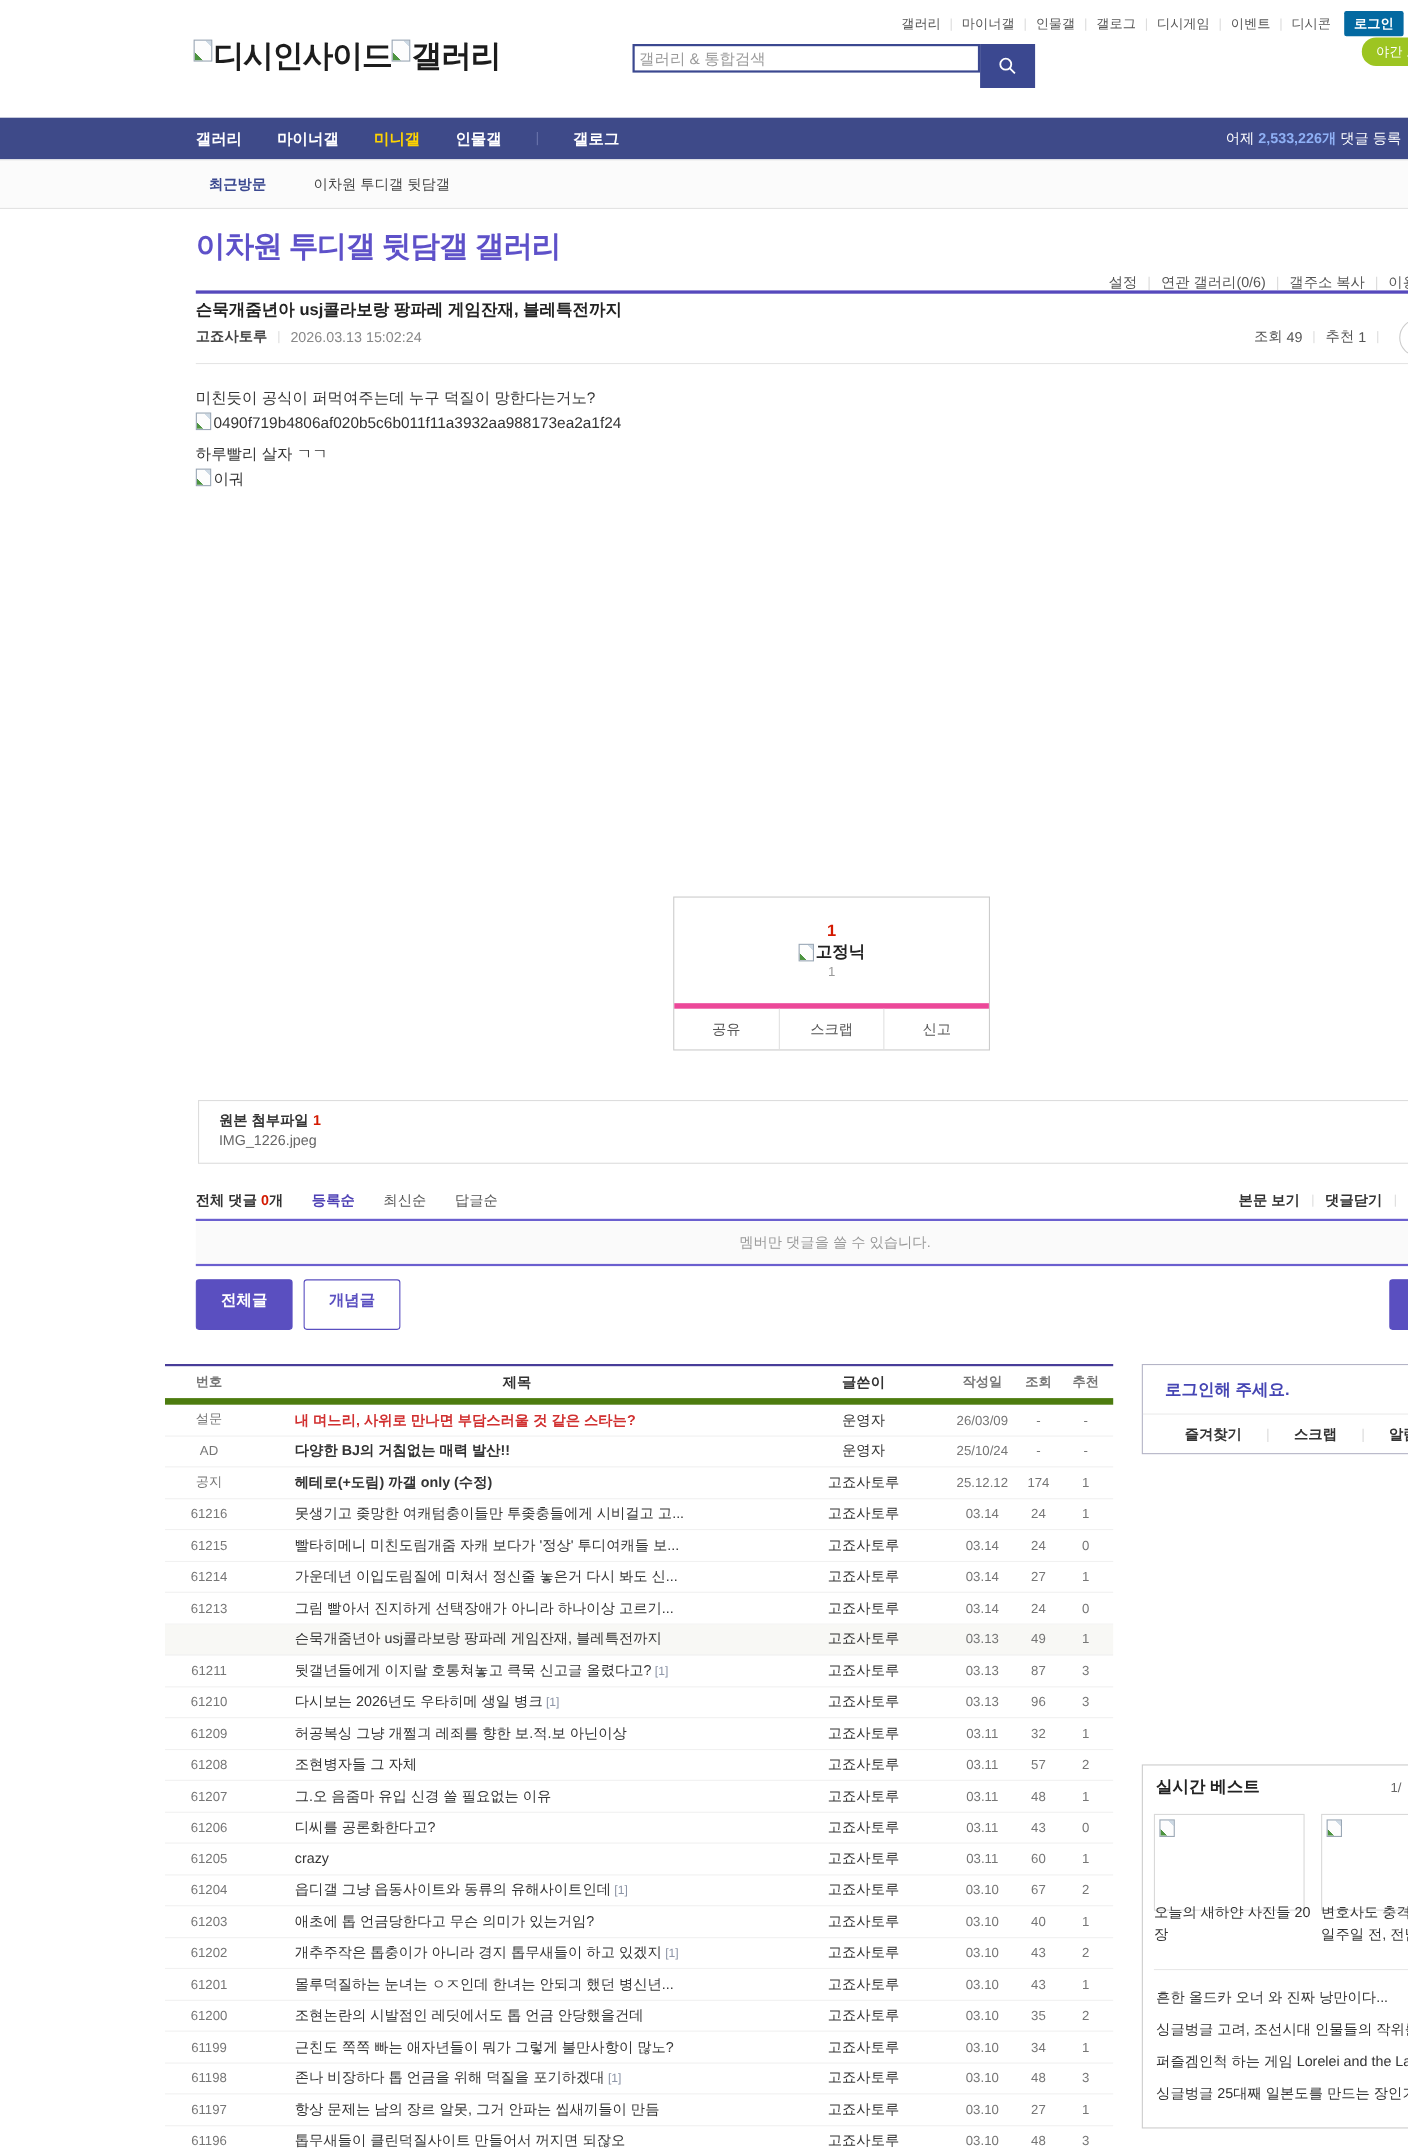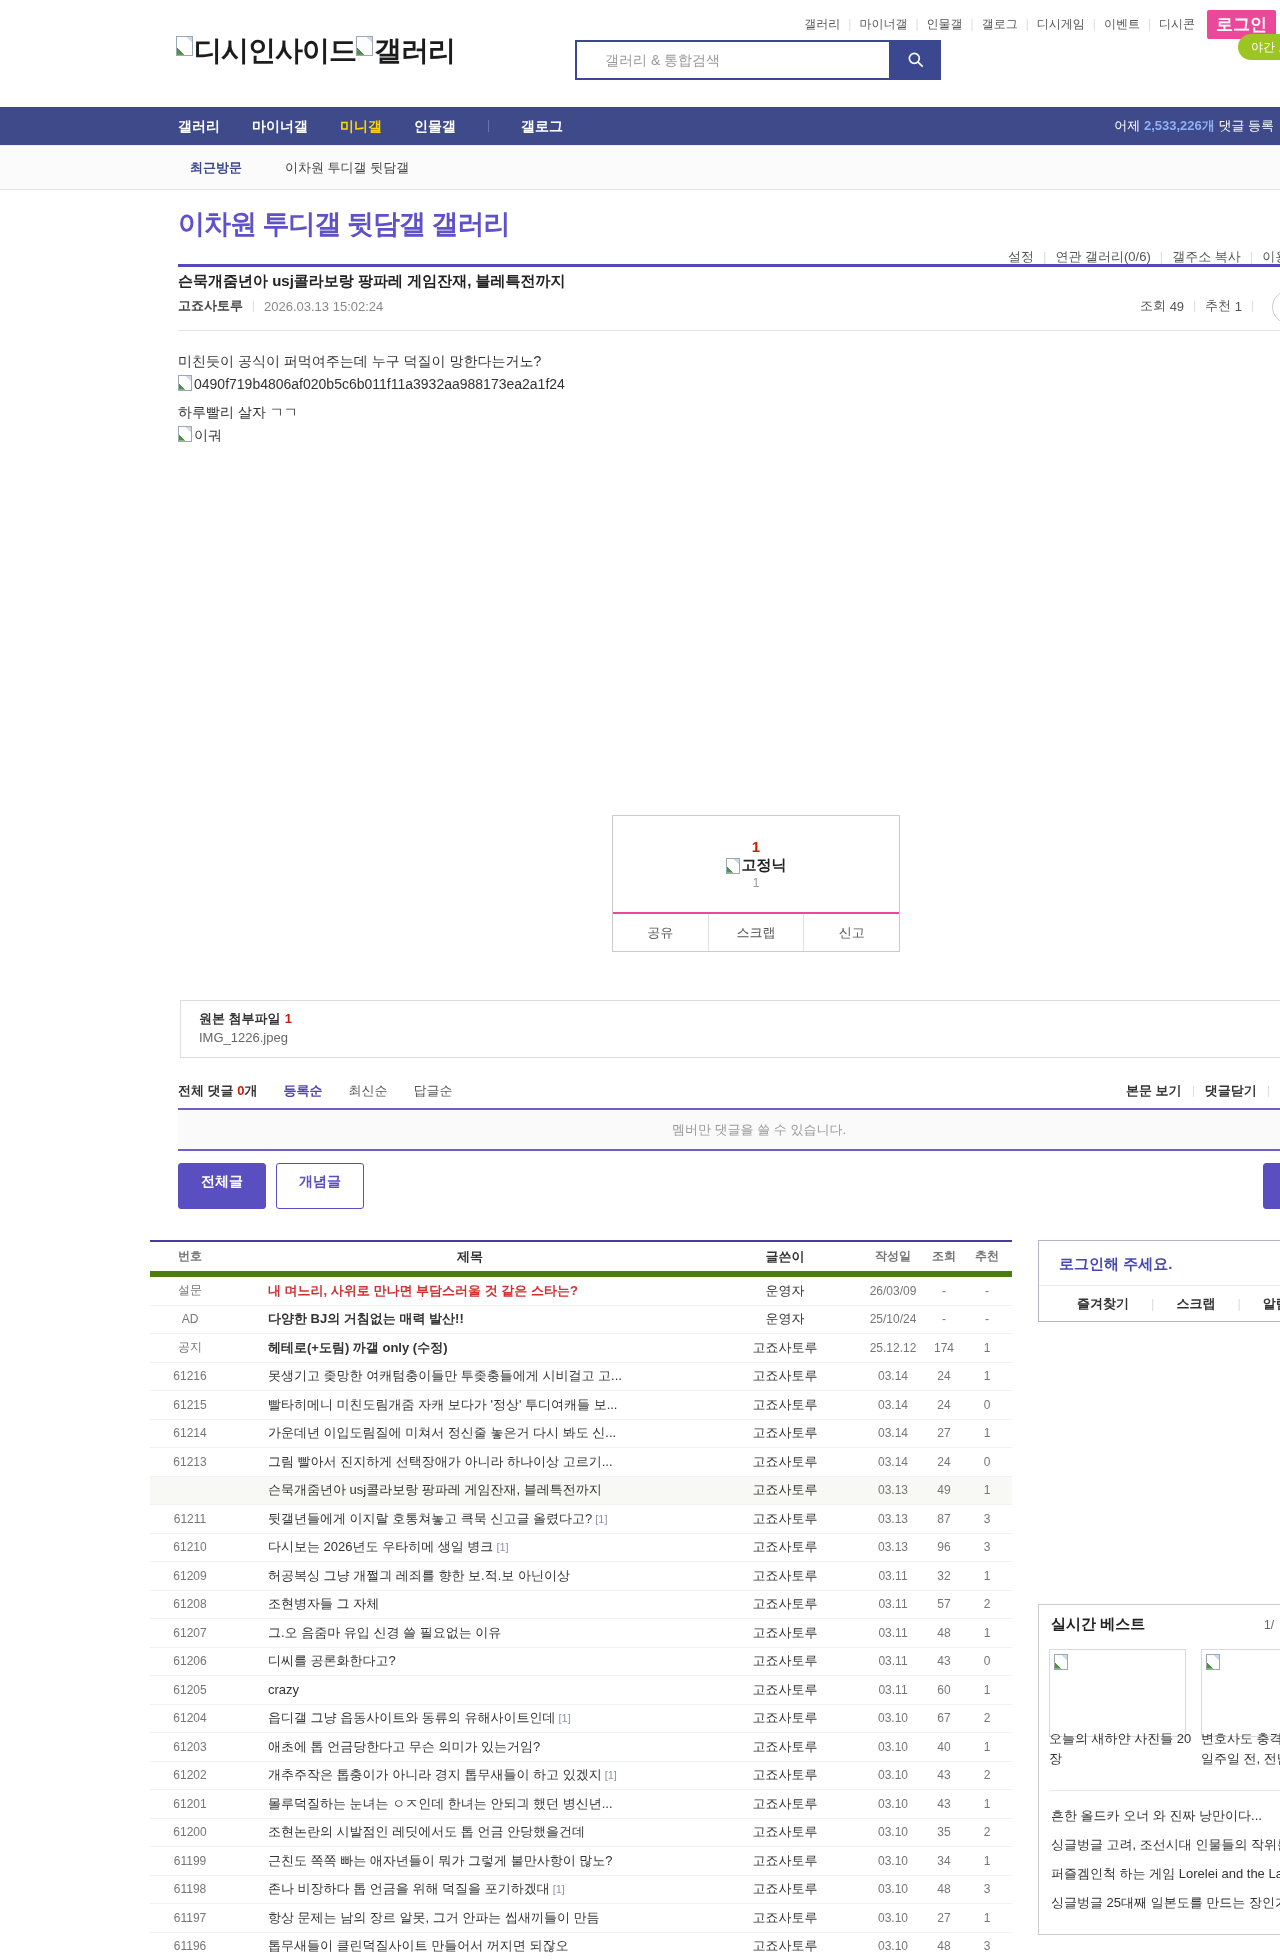--- a/index.html
+++ b/index.html
@@ -5,38 +5,38 @@
 html,body{margin:0;padding:0}
 #page{position:relative;width:1280px;height:1960px;overflow:hidden;background:#fff;
   font-family:"Liberation Sans","DejaVu Sans",sans-serif;color:#333}
 a{text-decoration:none;color:inherit;cursor:pointer}
 
 
 .topbar{position:absolute;top:10px;right:0;display:flex;align-items:center;font-size:12px;color:#555;white-space:nowrap}
 .toplinks{display:flex;align-items:center}
 .toplink{color:#555}
 .toplink + .toplink::before{content:"|";color:#ddd;margin:0 8px;font-weight:normal}
-.login-btn{display:inline-block;margin:0 4px 0 12px;background:#ec4899;color:#fff;font-weight:bold;
-  padding:3px 9px;border-radius:2px;font-size:17px}
+.login-btn{display:inline-block;margin:0 4px 0 12px;background:#0369a1;color:#fff;font-weight:bold;
+  padding:3px 9px;border-radius:2px;font-size:12px}
 .night-pill{position:absolute;top:34px;left:1238px;width:88px;height:26px;background:#9dc521;color:#fff;
   border-radius:13px;font-size:12px;line-height:26px;padding-left:13px;box-sizing:border-box;white-space:nowrap;overflow:hidden}
 
 
 .logo{position:absolute;top:36px;left:176px;display:flex;align-items:flex-start;cursor:pointer}
 .logo-txt{font-size:28px;font-weight:bold;color:#1c1c1c;letter-spacing:-1px;line-height:30px}
 .bimg{display:inline-block;width:14px;height:16px;border:1px solid #9aa7b5;box-sizing:border-box;
   background:
    linear-gradient(to top right,transparent 49%,#cdd9e4 50%) top right/5px 5px no-repeat,
    linear-gradient(45deg,#4d9440 0 30%,transparent 31%) bottom left/100% 55% no-repeat,
    #fdfdfd;
   vertical-align:-2px;margin-right:2px}
 .bimg.lg{width:17px;height:20px;margin:0 1px 2px 0}
 .search{position:absolute;top:40px;left:575px;display:flex}
-.search input{width:316px;height:40px;box-sizing:border-box;border:2px solid #3b4890;outline:none;
-  padding:0 28px;font-size:14px;font-family:inherit;color:#333}
+.search input{width:316px;height:26px;box-sizing:border-box;border:2px solid #3b4890;outline:none;
+  padding:0 4px;font-size:14px;font-family:inherit;color:#333}
 .search input::placeholder{color:#9a9a9a}
 .search-btn{width:50px;height:40px;background:#3b4890;border:none;cursor:pointer;display:flex;align-items:center;justify-content:center}
 
 
 .nav{position:absolute;top:107px;left:0;width:1280px;height:38px;background:#3e4a89}
 .nav-in{position:absolute;left:178px;top:0;height:38px;display:flex;align-items:center;gap:32px}
 .nav-item{color:#fff;font-size:14px;font-weight:bold;line-height:38px}
 .nav-item.active{color:#ffd400}
 .nav-divider{width:1px;height:12px;background:#6a74ac}
 .nav-right{position:absolute;right:6px;top:0;line-height:38px;font-size:13px;color:#fff;white-space:nowrap}
@@ -67,21 +67,21 @@
 .post-body{position:absolute;top:351px;left:178px;font-size:14px;color:#333;line-height:21px}
 .body-line{margin-bottom:2px}
 .alt-line{margin-bottom:7px;color:#333}
 
 
 .vote-box{position:absolute;top:815px;left:612px;width:288px;border:1px solid #ccc;box-sizing:border-box;background:#fff}
 .vote-top{height:96px;display:flex;flex-direction:column;align-items:center;justify-content:center;gap:1px}
 .vote-up{color:#d31900;font-size:15px;font-weight:bold}
 .vote-nick{font-size:15px;font-weight:bold;color:#222;display:flex;align-items:center}
 .vote-sub{font-size:12px;color:#999}
-.vote-actions{display:flex;border-top:2px solid #ec4899;height:37px}
+.vote-actions{display:flex;border-top:5px solid #ec4899;height:37px}
 .vote-cell{flex:1;text-align:center;line-height:37px;font-size:13px;color:#555;cursor:pointer}
 .vote-cell + .vote-cell{border-left:1px solid #e1e1e1}
 
 
 .attach-box{position:absolute;top:1000px;left:180px;width:1160px;height:58px;border:1px solid #ddd;
   box-sizing:border-box;padding:9px 18px}
 .attach-head{font-size:13px;font-weight:bold;color:#333}
 .attach-count{color:#d31900;margin-left:4px}
 .attach-file{font-size:13px;color:#666;margin-top:6px}
 

